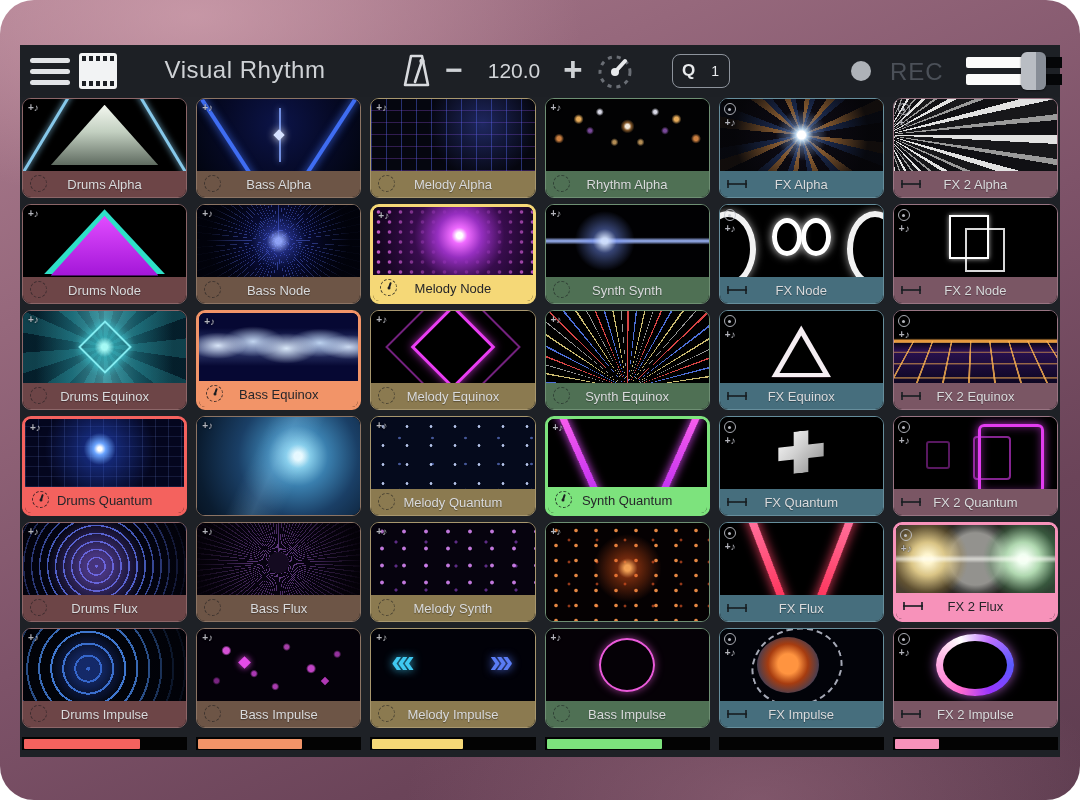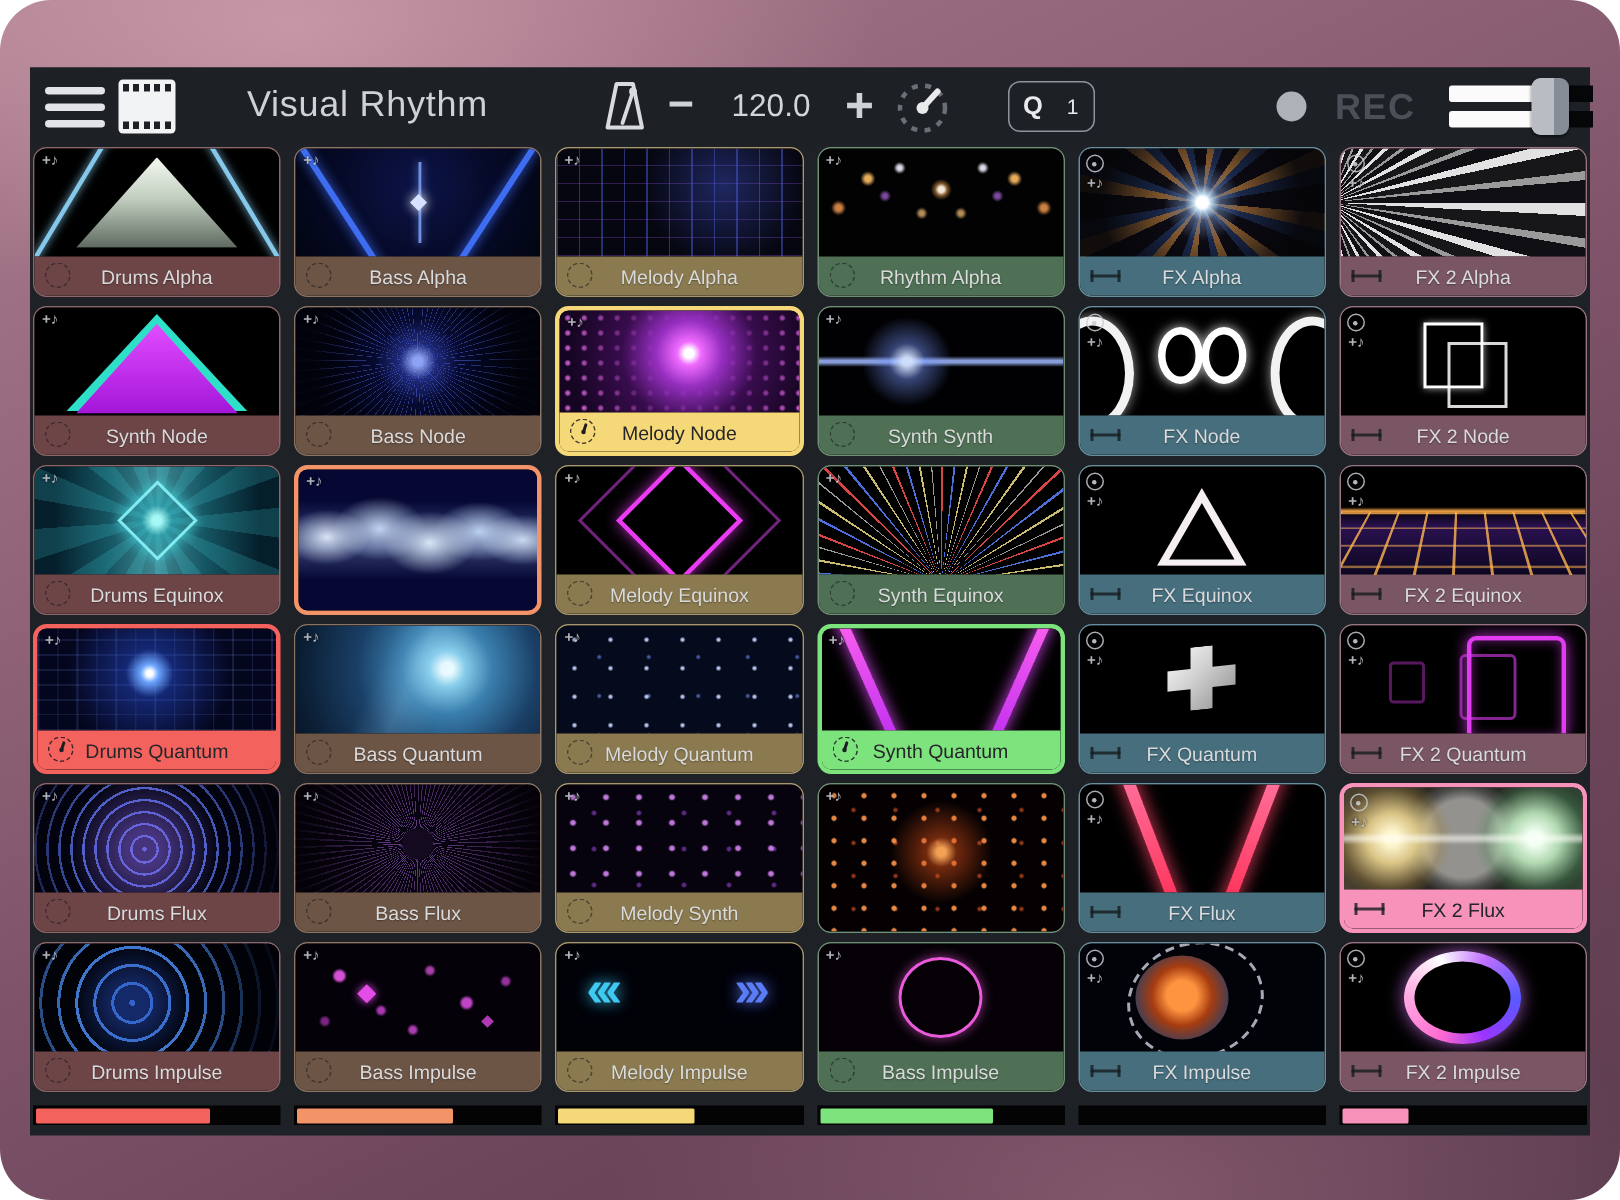--- a/index.html
+++ b/index.html
@@ -20,21 +20,21 @@
   .apptitle{position:absolute;left:110px;top:11px;width:230px;text-align:center;font-size:24px;font-weight:500;color:#ced1d5;letter-spacing:.5px;}
   .metro{position:absolute;left:383px;top:9px;}
   .tminus{position:absolute;left:418px;top:8px;width:32px;font-size:30px;font-weight:600;color:#cfd2d6;text-align:center;cursor:pointer;}
   .tempoval{position:absolute;left:452px;top:14px;width:84px;text-align:center;font-size:21px;color:#d2d5d9;}
   .tplus{position:absolute;left:536px;top:6px;width:34px;font-size:33px;font-weight:600;color:#cfd2d6;text-align:center;cursor:pointer;}
   .dial{position:absolute;left:574px;top:5px;}
   .qbox{position:absolute;left:652px;top:9px;width:56px;height:32px;border:1.5px solid #8d939c;border-radius:8px;color:#e8eaec;cursor:pointer;}
   .qbox .q{position:absolute;left:9px;top:6px;font-size:17px;font-weight:700;}
   .qbox .qv{position:absolute;right:10px;top:8px;font-size:14px;}
   .recdot{position:absolute;left:831px;top:16px;width:20px;height:20px;border-radius:50%;background:#aeb2b8;cursor:pointer;}
-  .reclabel{position:absolute;left:870px;top:13px;font-size:24px;font-weight:700;color:#4b5058;letter-spacing:1px;}
+  .reclabel{position:absolute;left:870px;top:13px;font-size:24px;font-weight:400;color:#4b5058;letter-spacing:1px;}
   .slider{position:absolute;left:944px;top:7px;width:100px;height:38px;cursor:pointer;}
   .slider .bar{position:absolute;left:2px;width:74px;height:11px;background:#fbfbfb;border-radius:2px;}
   .slider .b1{top:5px}.slider .b2{top:22px}
   .slider .blk{position:absolute;left:76px;width:22px;height:11px;background:#050608;}
   .slider .k1{top:5px}.slider .k2{top:22px}
   .slider .thumb{position:absolute;left:57px;top:0;width:25px;height:38px;border-radius:6px;
     background:linear-gradient(90deg,#b9bdc3 0 60%,#878d96 60%);box-shadow:0 1px 2px rgba(0,0,0,.5);}
 
   
   .grid{position:absolute;left:2px;right:2px;top:53px;display:grid;grid-template-columns:repeat(6,1fr);
@@ -395,21 +395,21 @@
             <span class="licon holdmode"></span>
             <span class="ltext">FX 2 Alpha</span>
           </div>
         </div>
         <div class="card" style="--lbl: #6d4547; --bord: #8c6668; --acc: #f4625e;">
           <div class="thumb t-drums-node">
             <span class="note">+♪</span>
           </div>
           <div class="labelbar">
             <span class="licon dialmode"></span>
-            <span class="ltext">Synth Node</span>
+            <span class="ltext">Drums Node</span>
           </div>
         </div>
         <div class="card" style="--lbl: #6d5546; --bord: #8c7464; --acc: #f29468;">
           <div class="thumb t-bass-node">
             <span class="note">+♪</span>
           </div>
           <div class="labelbar">
             <span class="licon dialmode"></span>
             <span class="ltext">Bass Node</span>
           </div>
@@ -462,20 +462,24 @@
           </div>
           <div class="labelbar">
             <span class="licon dialmode"></span>
             <span class="ltext">Drums Equinox</span>
           </div>
         </div>
         <div class="card playing" style="--lbl: #6d5546; --bord: #8c7464; --acc: #f29468;">
           <div class="thumb t-bass-equinox">
             <span class="note">+♪</span>
           </div>
+          <div class="labelbar">
+            <span class="licon dialmode"></span>
+            <span class="ltext">Bass Equinox</span>
+          </div>
         </div>
         <div class="card" style="--lbl: #8b7a50; --bord: #a8976e; --acc: #f5d877;">
           <div class="thumb t-melody-equinox">
             <i class="s1"></i>
             <i class="s2"></i>
             <span class="note">+♪</span>
           </div>
           <div class="labelbar">
             <span class="licon dialmode"></span>
             <span class="ltext">Melody Equinox</span>
@@ -517,24 +521,20 @@
             <span class="note">+♪</span>
           </div>
           <div class="labelbar">
             <span class="licon dialmode"></span>
             <span class="ltext">Drums Quantum</span>
           </div>
         </div>
         <div class="card" style="--lbl: #6d5546; --bord: #8c7464; --acc: #f29468;">
           <div class="thumb t-bass-quantum">
             <span class="note">+♪</span>
-          </div>
-          <div class="labelbar">
-            <span class="licon dialmode"></span>
-            <span class="ltext">Bass Quantum</span>
           </div>
         </div>
         <div class="card" style="--lbl: #8b7a50; --bord: #a8976e; --acc: #f5d877;">
           <div class="thumb t-melody-quantum">
             <span class="note">+♪</span>
           </div>
           <div class="labelbar">
             <span class="licon dialmode"></span>
             <span class="ltext">Melody Quantum</span>
           </div>

